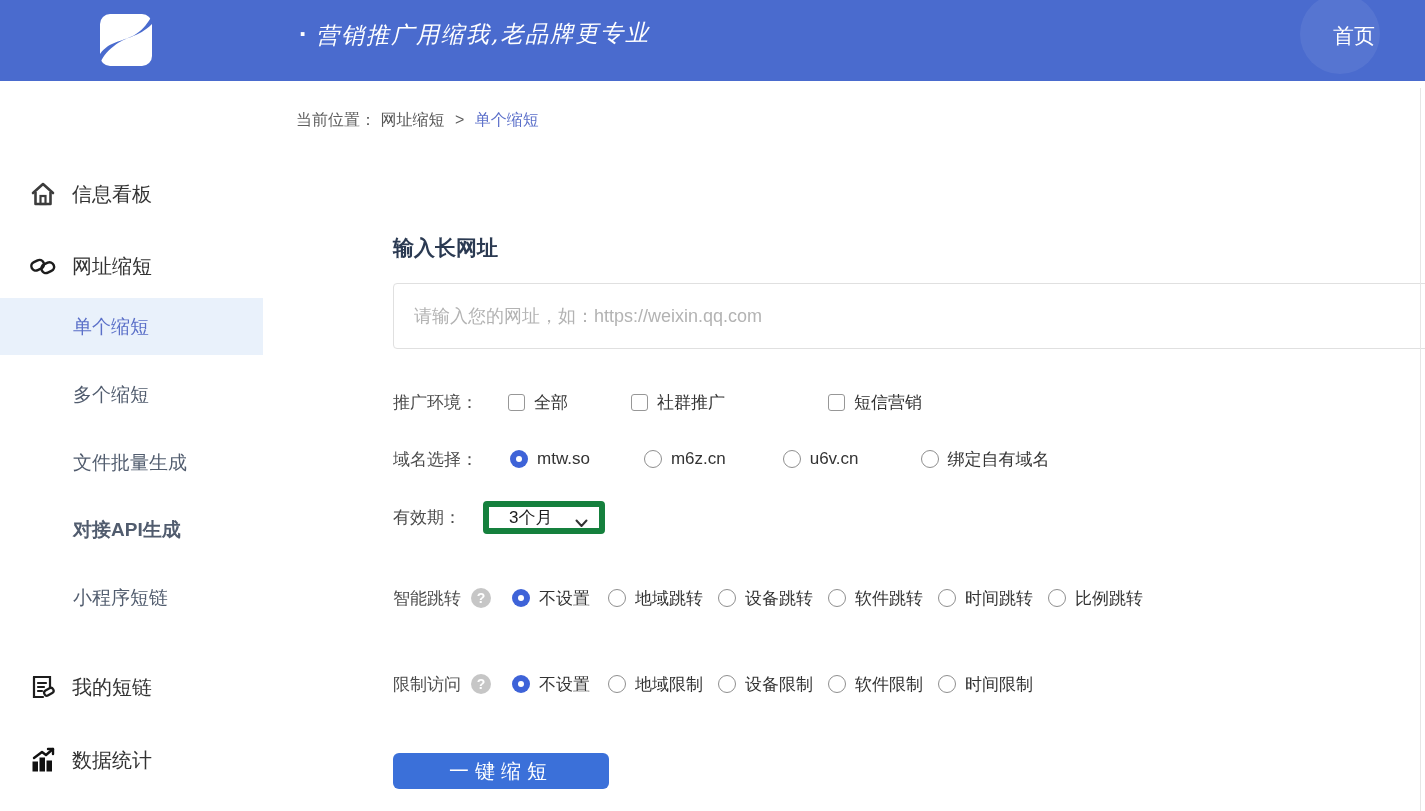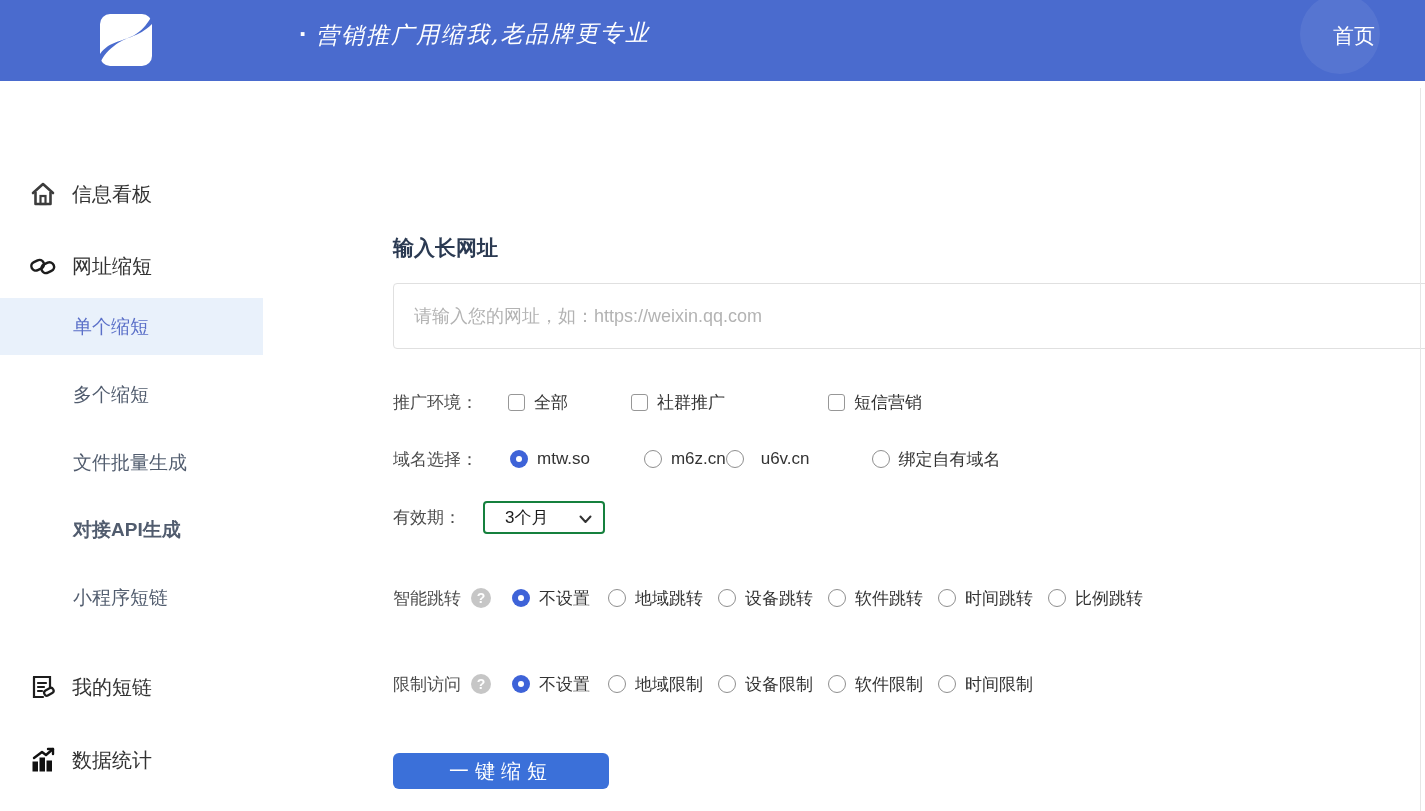--- a/index.html
+++ b/index.html
@@ -53,21 +53,21 @@
   .chk { width:17px; height:17px; border:1.5px solid #979797; border-radius:3px;
     background:#fff; margin-right:9px; flex:0 0 auto; cursor:pointer; }
   .opt { display:flex; align-items:center; font-size:17px; color:#333; cursor:pointer; }
 
   .radio { width:18px; height:18px; border-radius:50%; border:1.5px solid #8f8f8f;
     background:#fff; margin-right:9px; flex:0 0 auto; position:relative; cursor:pointer; }
   .radio.on { border:none; background:#3e63d8; }
   .radio.on::after { content:""; position:absolute; left:6px; top:6px; width:6px; height:6px;
     border-radius:50%; background:#fff; }
 
-  .select-box { position:relative; width:122px; height:33px; border:2px solid #15803d;
+  .select-box { position:relative; width:122px; height:33px; border:6px solid #15803d;
     border-radius:4px; background:#fff; display:flex; align-items:center; cursor:pointer; }
   .select-box .val { font-size:17px; color:#1a1a1a; margin-left:20px; }
   .select-box .chev { position:absolute; right:11px; top:12px; }
 
   .help { width:20px; height:20px; border-radius:50%; background:#c6c6c6; color:#fff;
     font-size:14px; font-weight:bold; display:flex; align-items:center; justify-content:center;
     margin:0 0 0 10px; cursor:pointer; }
 
   .submit-btn { position:absolute; left:393px; top:753px; width:216px; height:36px;
     background:#3b70d9; border:none; border-radius:6px; color:#fff; font-size:20px;
@@ -88,20 +88,26 @@
         <path d="M 52 10 C 38 24, 26 22, 14 32 C 6 38, 2 44, 0 50 L 0 40 C 10 26, 24 28, 36 20 C 44 15, 48 8, 52 2 Z" fill="#4a6bce"></path>
       </svg>
     </div>
     <div style="position:absolute; left:285px; top:8px; display:flex; align-items:center;">
       <span class="tagline-dot">·</span>
       <span class="tagline">营销推广用缩我,老品牌更专业</span>
     </div>
     <div class="nav-home">首页</div>
   </div>
 
+  <div class="breadcrumb">
+    <span>当前位置：</span>
+    <span class="link-parent">网址缩短</span>
+    <span class="sep">&gt;</span>
+    <span class="link-current">单个缩短</span>
+  </div>
 
   <div class="sidebar">
 
     <div class="side-item" style="top:42px;">
       <span class="icon">
         <svg width="28" height="28" viewBox="0 0 28 28">
             <path d="M4 13 L14 4 L24 13" fill="none" stroke="#3c3c3c" stroke-width="2.6" stroke-linecap="round" stroke-linejoin="round"></path>
             <path d="M6.5 12 V24 H21.5 V12" fill="none" stroke="#3c3c3c" stroke-width="2.6" stroke-linejoin="round"></path>
             <rect x="11.5" y="16" width="5" height="8" fill="none" stroke="#3c3c3c" stroke-width="2.2"></rect>
           </svg>
@@ -196,21 +202,21 @@
   <div class="row" style="top:447px; height:24px;">
     <span class="row-label">域名选择：</span>
     <span class="opt" style="margin-left:32px;">
       <span class="radio on"></span>
       <span>mtw.so</span>
     </span>
     <span class="opt" style="margin-left:54px;">
       <span class="radio"></span>
       <span>m6z.cn</span>
     </span>
-    <span class="opt" style="gap:8px;">
+    <span class="opt" style="margin-left:57px;">
       <span class="radio"></span>
       <span>u6v.cn</span>
     </span>
     <span class="opt" style="margin-left:62px;">
       <span class="radio"></span>
       <span>绑定自有域名</span>
     </span>
   </div>
 
   <div class="row" style="top:501px; height:33px;">

